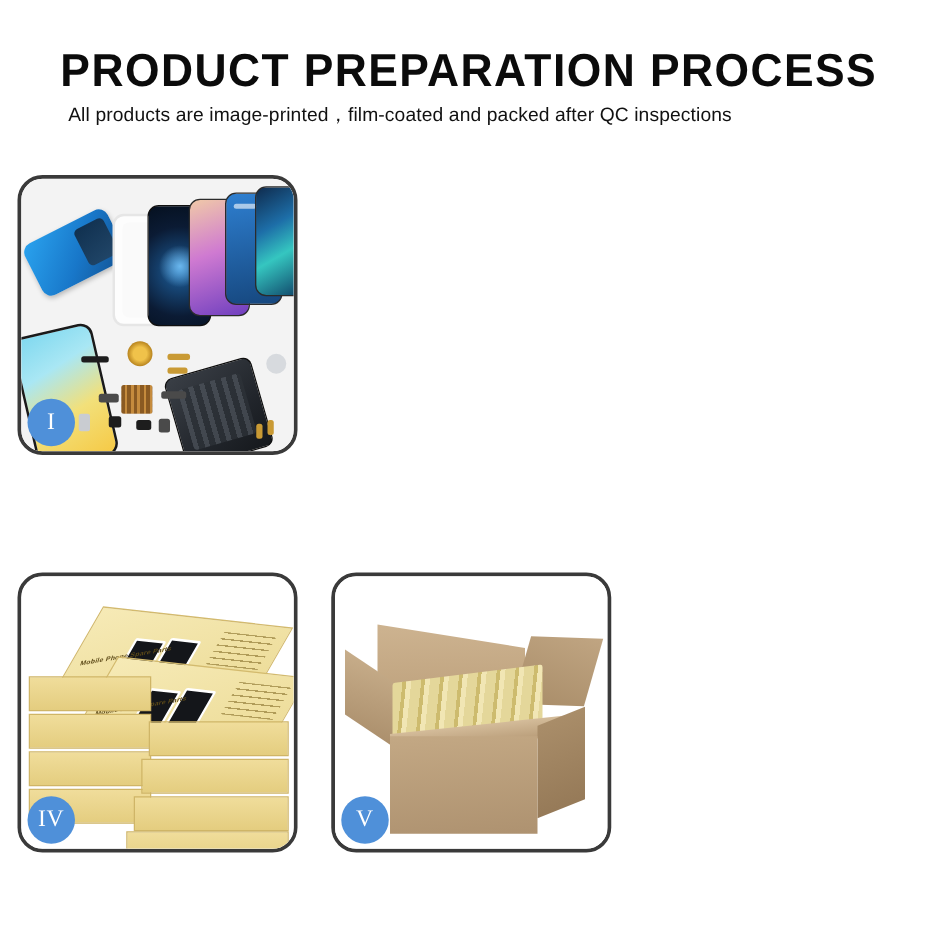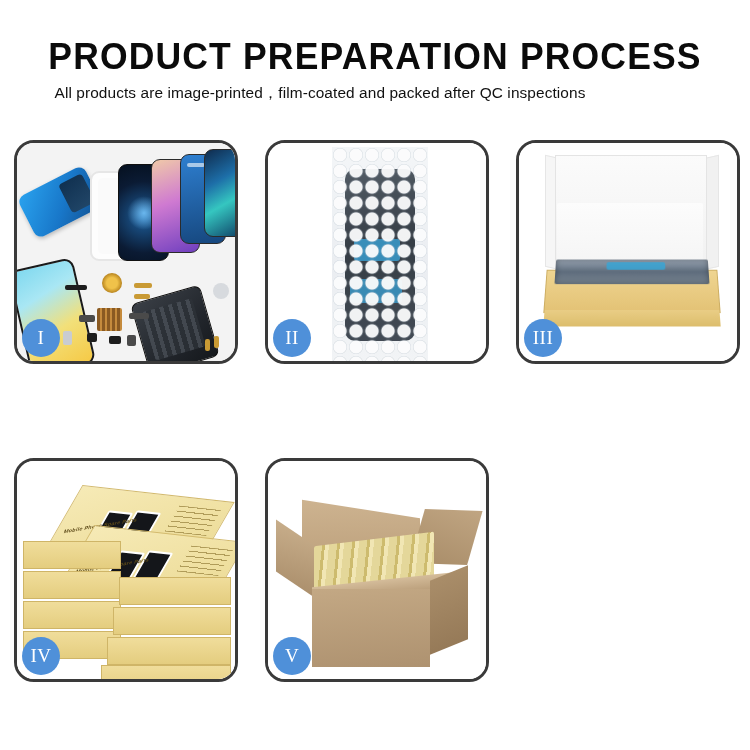--- a/index.html
+++ b/index.html
@@ -265,46 +265,21 @@
         <div class="part dark" style="left:92px;top:193px;width:12px;height:8px;"></div>
         <div class="part" style="left:110px;top:192px;width:9px;height:11px;"></div>
         <div class="part" style="left:46px;top:188px;width:9px;height:14px;background:#c9ccd1;"></div>
         <div class="part gold" style="left:188px;top:196px;width:5px;height:12px;"></div>
         <div class="part gold" style="left:197px;top:193px;width:5px;height:12px;"></div>
         <div class="part" style="left:196px;top:140px;width:16px;height:16px;background:#d7dade;border-radius:50%;"></div>
       </div>
       <div class="badge">I</div>
     </div>
 
-    <div class="panel p2">
-      <div class="scene">
-        <div class="bwrap">
-          <div class="inner"></div>
-          <div class="blue1"></div>
-          <div class="blue2"></div>
-          <div class="bubbles2"></div>
-          <div class="bubbles"></div>
-        </div>
-      </div>
-      <div class="badge">II</div>
-    </div>
-
-    <div class="panel p3">
-      <div class="scene">
-        <div class="lid-flapL"></div>
-        <div class="lid-flapR"></div>
-        <div class="lid-back"></div>
-        <div class="foam"></div>
-        <div class="boxIII">
-          <div class="contents"></div>
-          <div class="frontface"></div>
-        </div>
-      </div>
-      <div class="badge">III</div>
-    </div>
+
 
     <div class="panel p4">
       <div class="scene">
         <div class="stack">
 
           <div class="lidbox" style="left:26px;top:6px;">
             <div class="ph-img" style="left:40px;top:20px;"></div>
             <div class="ph-img" style="left:68px;top:17px;"></div>
             <div class="spec"></div>
             <div class="lbl" style="left:6px;top:32px;transform:rotate(-16deg);">Mobile Phone Spare Parts</div>

